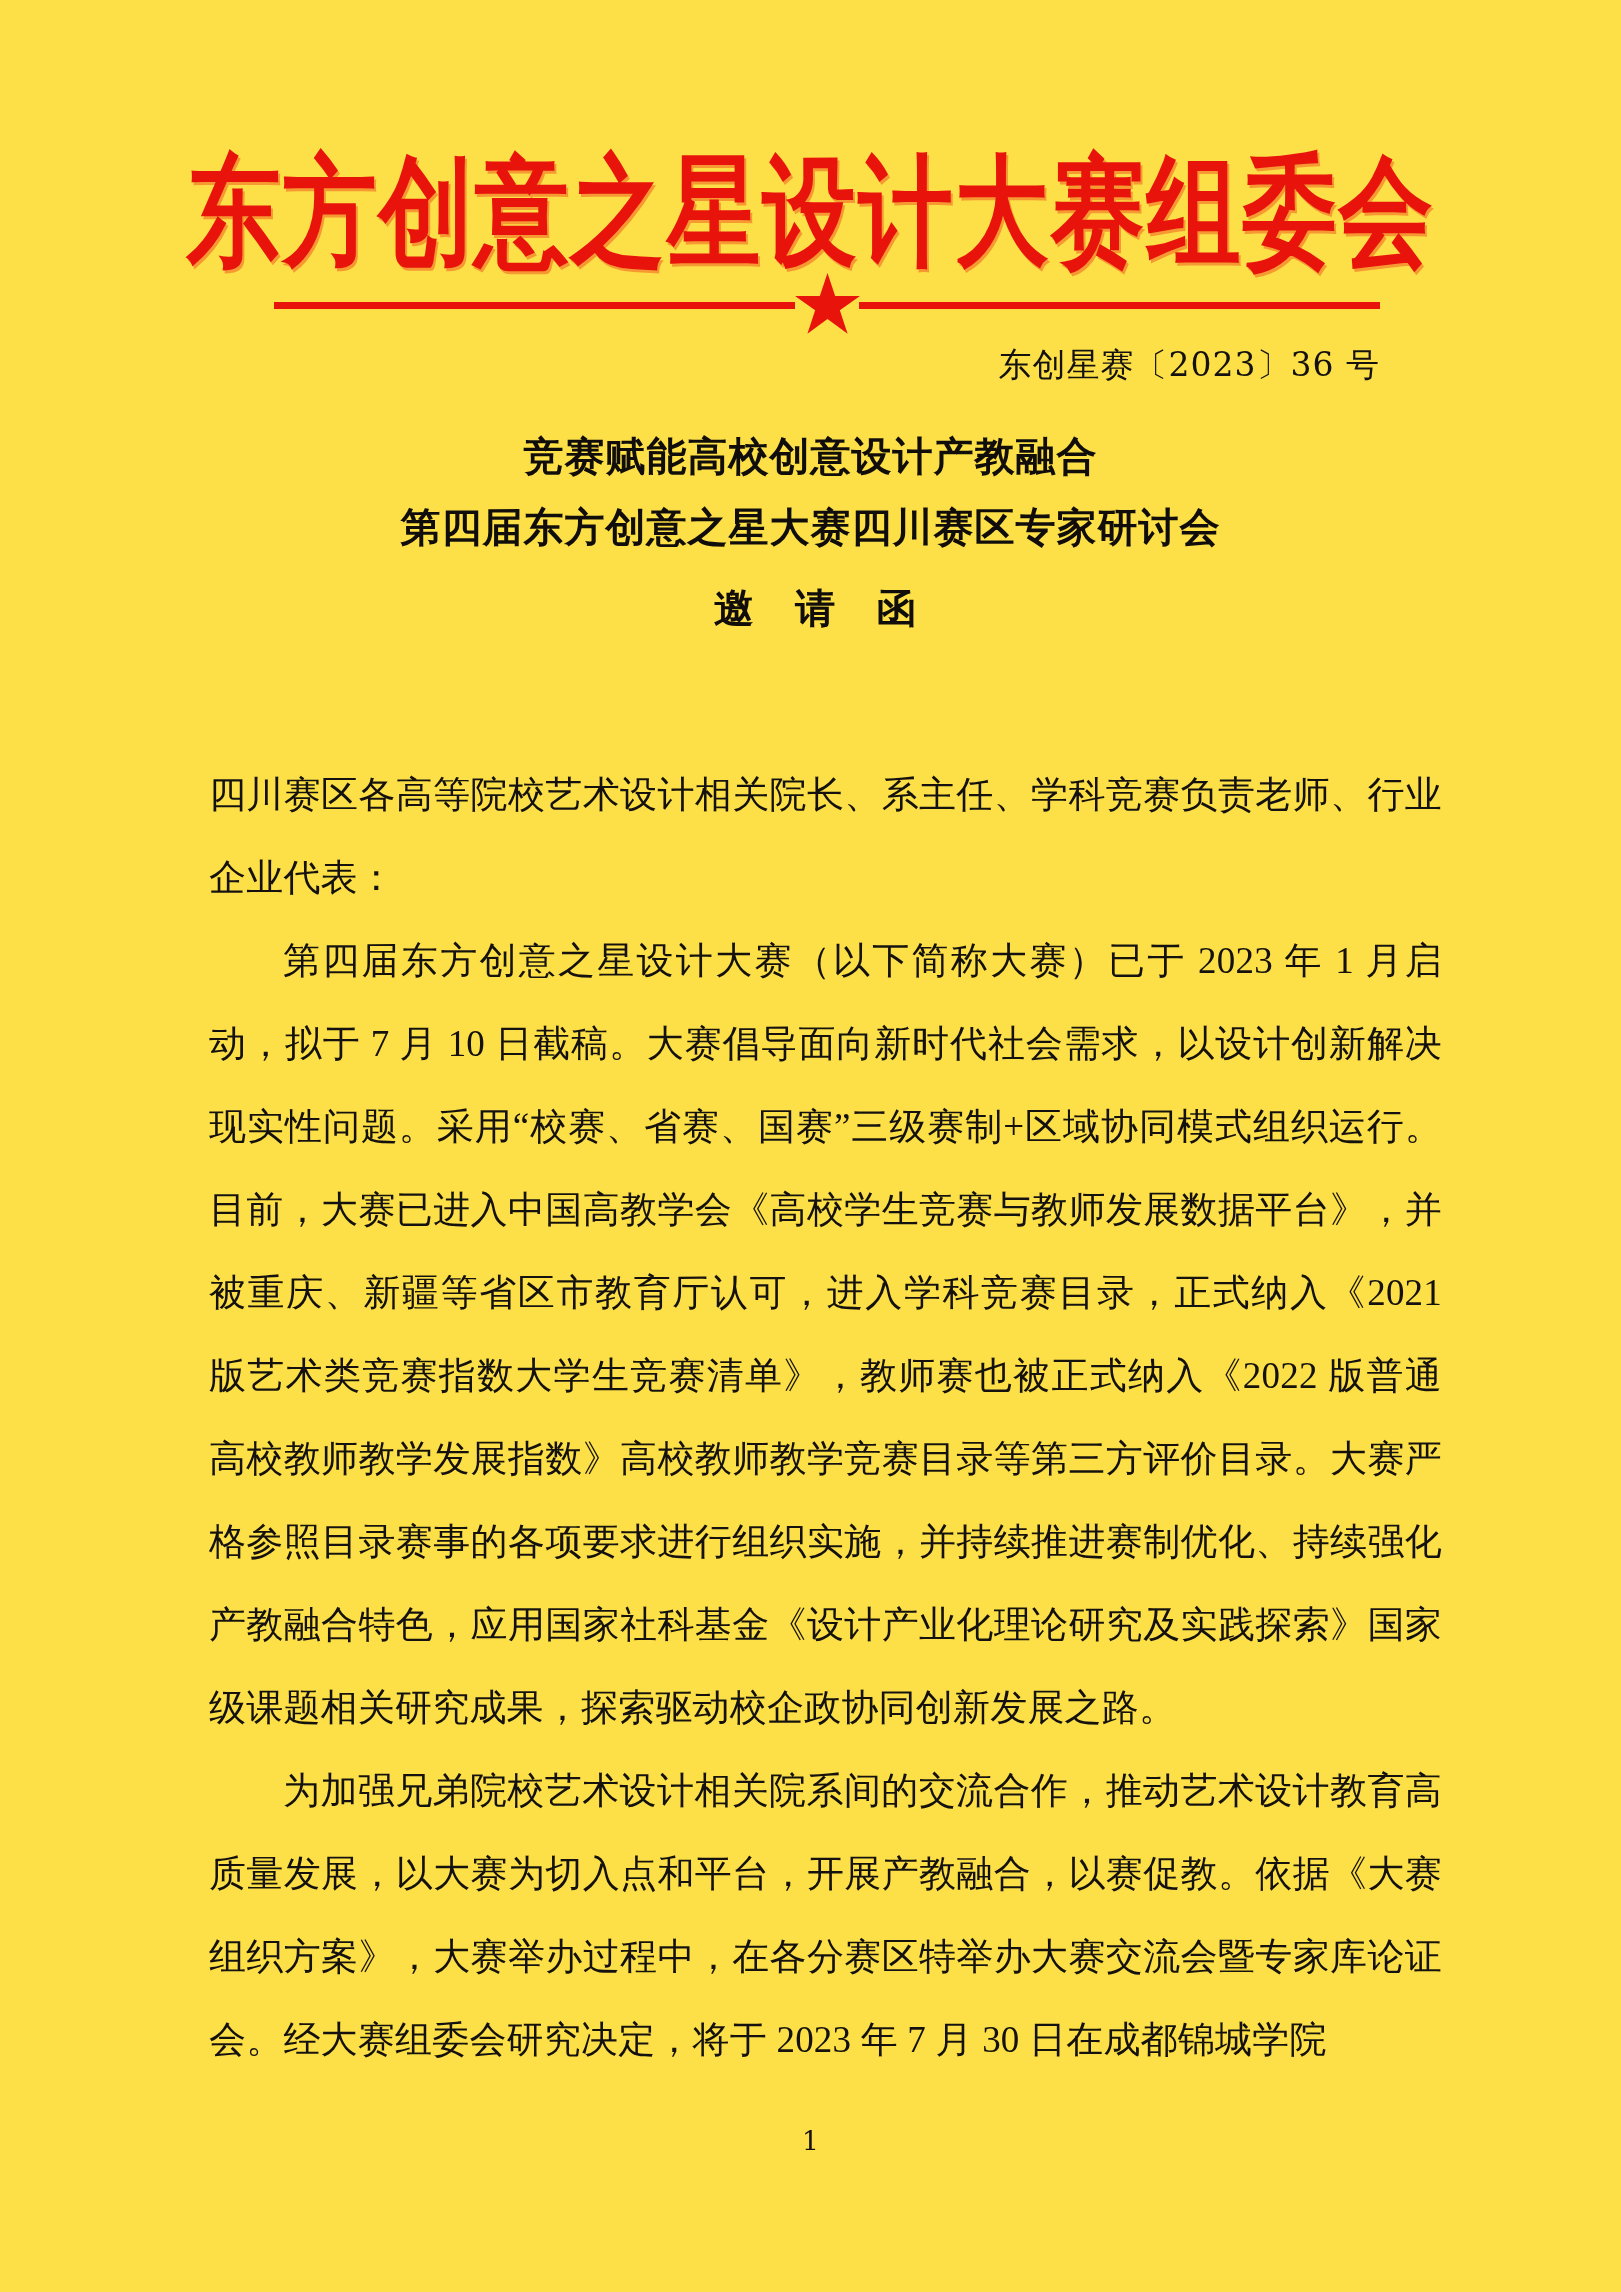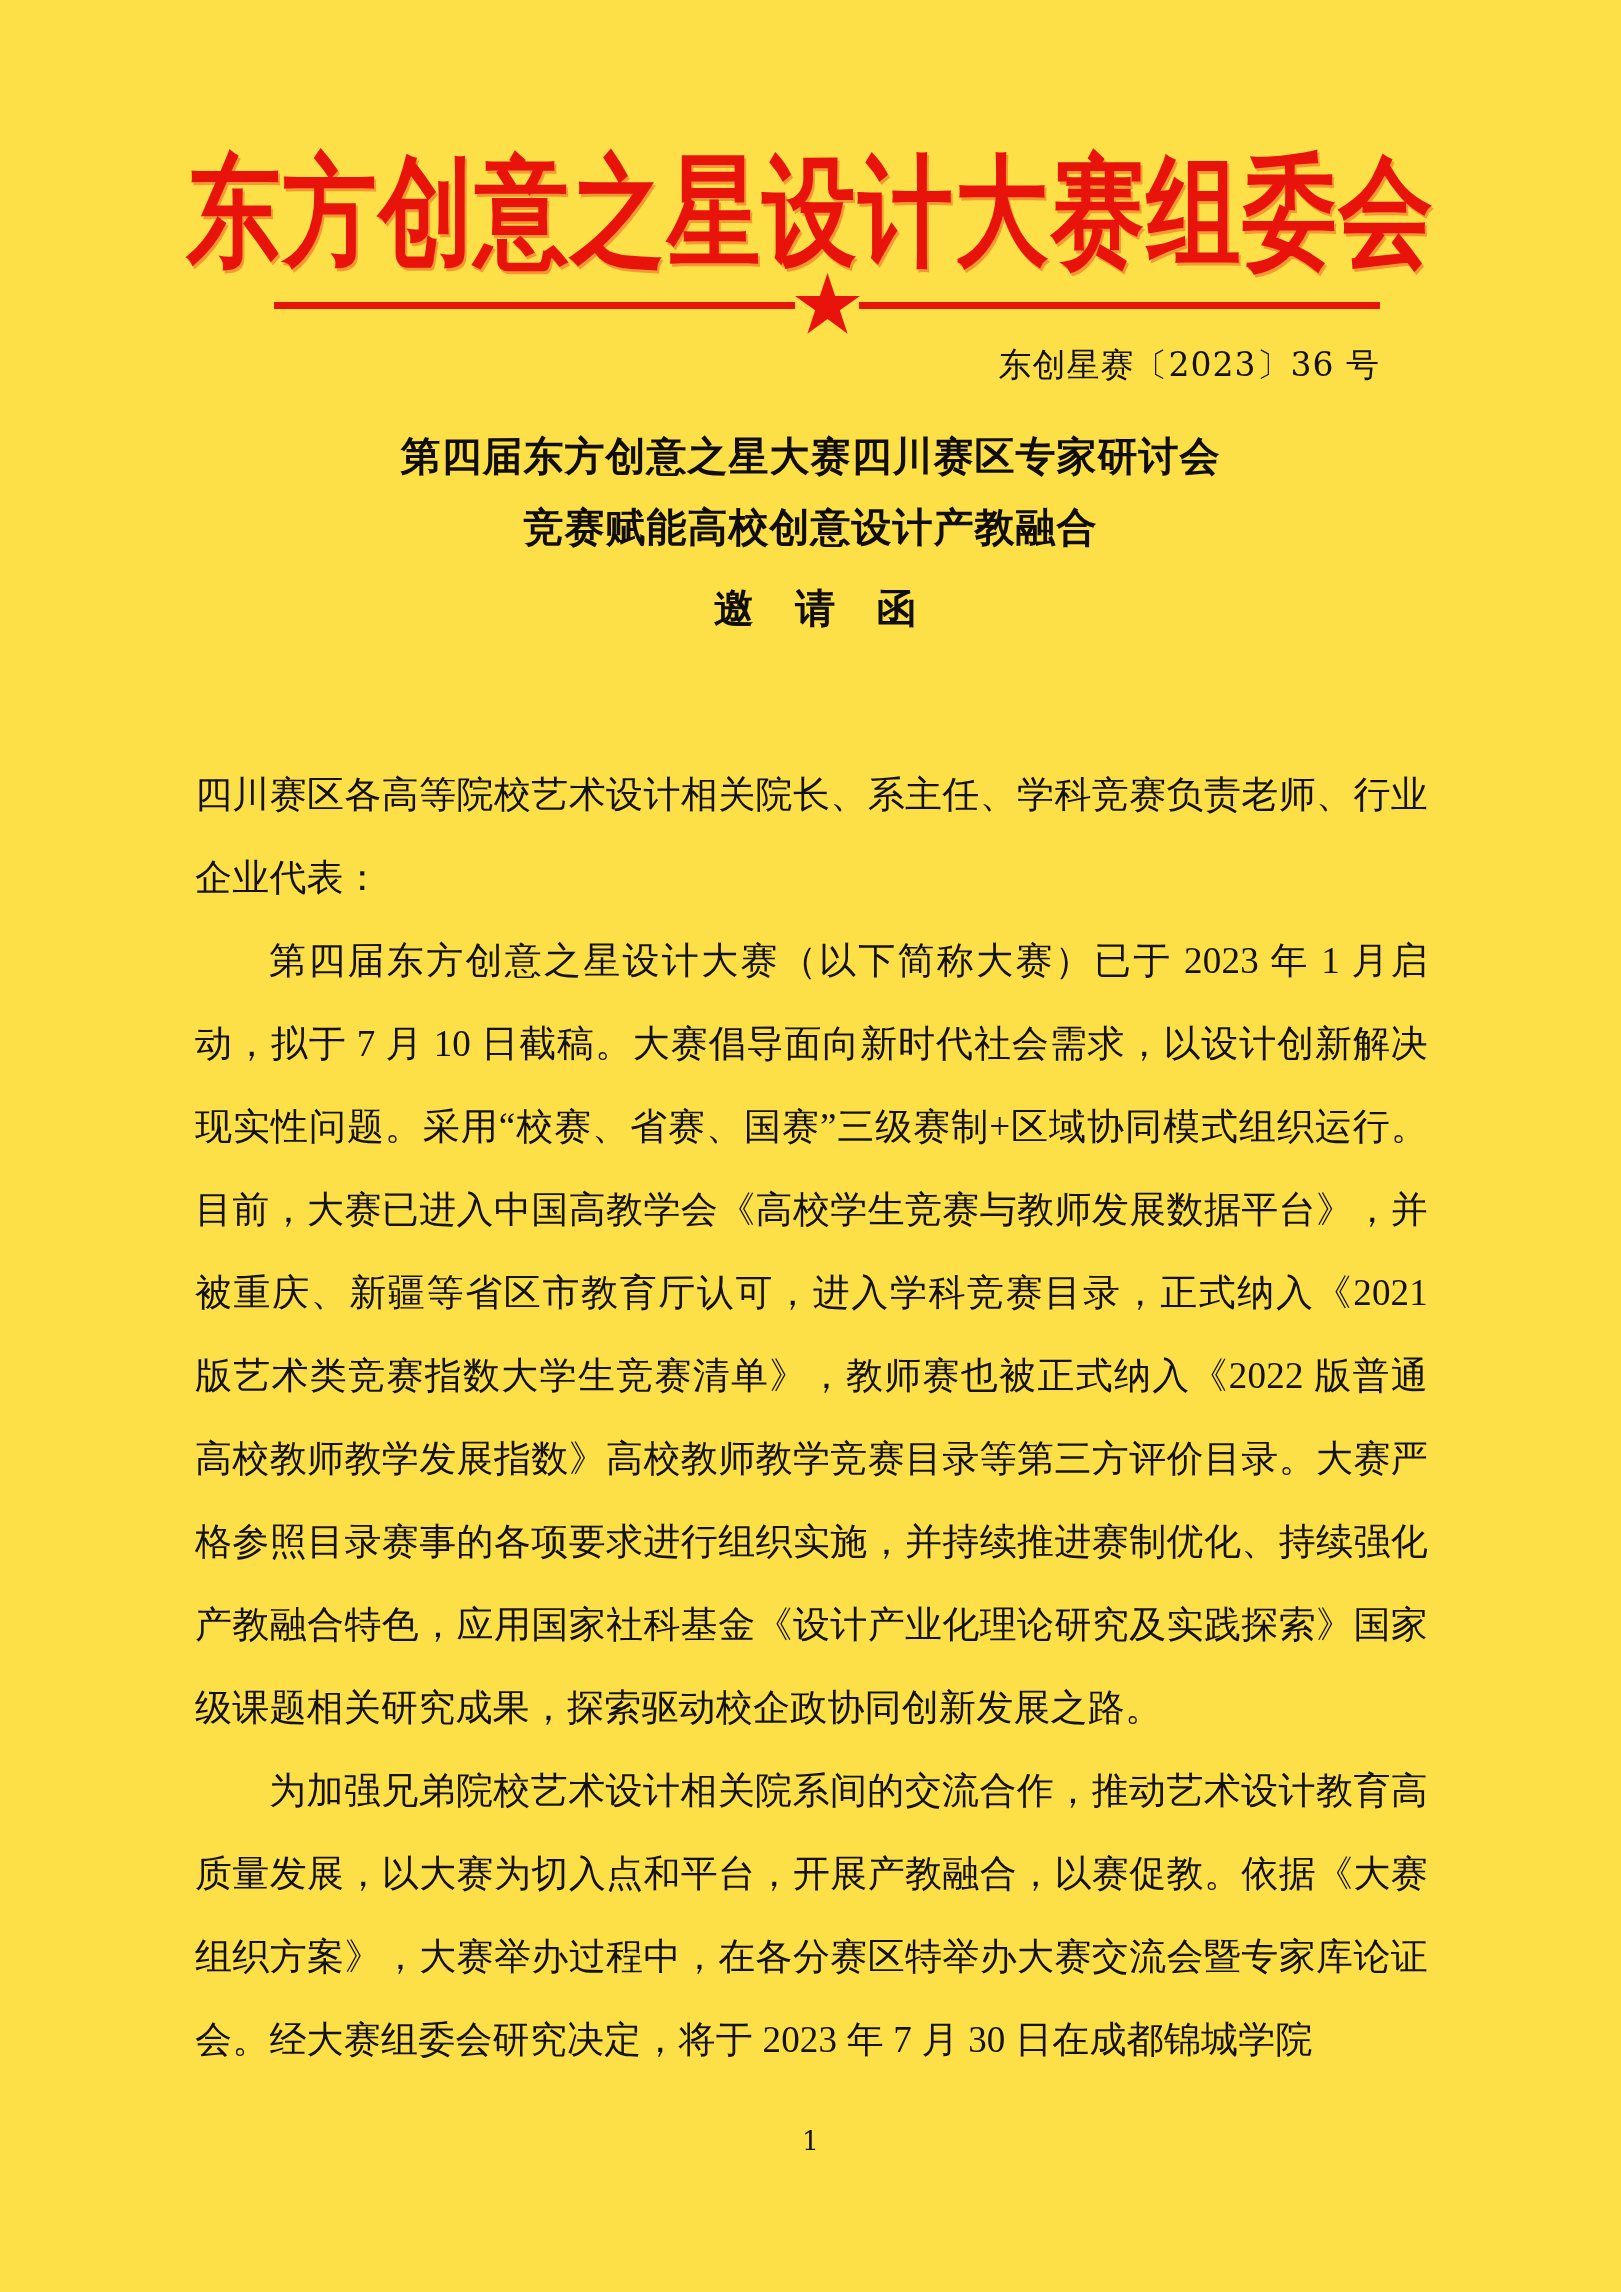--- a/index.html
+++ b/index.html
@@ -98,21 +98,21 @@
   }
   .doc-title.subject {
     letter-spacing: 13.7px;
     padding-left: 23px;
     margin-top: 9.8px;
   }
 
   
   .body {
     position: absolute;
-    left: 195px;
+    left: 209px;
     top: 753px;
     width: 1233px;
   }
   .para {
     font-size: 37px;
     line-height: 83px;
     color: #14110f;
     text-align: justify;
     text-justify: inter-character;
     letter-spacing: 0.2px;
@@ -145,22 +145,22 @@
 
   <div class="divider">
     <div class="divider-rule left"></div>
     <div class="divider-rule right"></div>
     <div class="divider-star"></div>
   </div>
 
   <div class="doc-number">东创星赛〔2023〕36 号</div>
 
   <div class="title-block">
+    <div class="doc-title">竞赛赋能高校创意设计产教融合</div>
     <div class="doc-title">第四届东方创意之星大赛四川赛区专家研讨会</div>
-    <div class="doc-title">竞赛赋能高校创意设计产教融合</div>
     <div class="doc-title subject">邀 请 函</div>
   </div>
 
   <div class="body">
     <p class="para">四川赛区各高等院校艺术设计相关院长、系主任、学科竞赛负责老师、行业企业代表：</p>
     <p class="para indent">第四届东方创意之星设计大赛（以下简称大赛）已于 2023 年 1 月启动，拟于 7 月 10 日截稿。大赛倡导面向新时代社会需求，以设计创新解决现实性问题。采用“校赛、省赛、国赛”三级赛制+区域协同模式组织运行。目前，大赛已进入中国高教学会《高校学生竞赛与教师发展数据平台》，并被重庆、新疆等省区市教育厅认可，进入学科竞赛目录，正式纳入《2021 版艺术类竞赛指数大学生竞赛清单》，教师赛也被正式纳入《2022 版普通高校教师教学发展指数》高校教师教学竞赛目录等第三方评价目录。大赛严格参照目录赛事的各项要求进行组织实施，并持续推进赛制优化、持续强化产教融合特色，应用国家社科基金《设计产业化理论研究及实践探索》国家级课题相关研究成果，探索驱动校企政协同创新发展之路。</p>
     <p class="para indent">为加强兄弟院校艺术设计相关院系间的交流合作，推动艺术设计教育高质量发展，以大赛为切入点和平台，开展产教融合，以赛促教。依据《大赛组织方案》，大赛举办过程中，在各分赛区特举办大赛交流会暨专家库论证会。经大赛组委会研究决定，将于 2023 年 7 月 30 日在成都锦城学院</p>
   </div>
 
   <div class="page-number">1</div>

